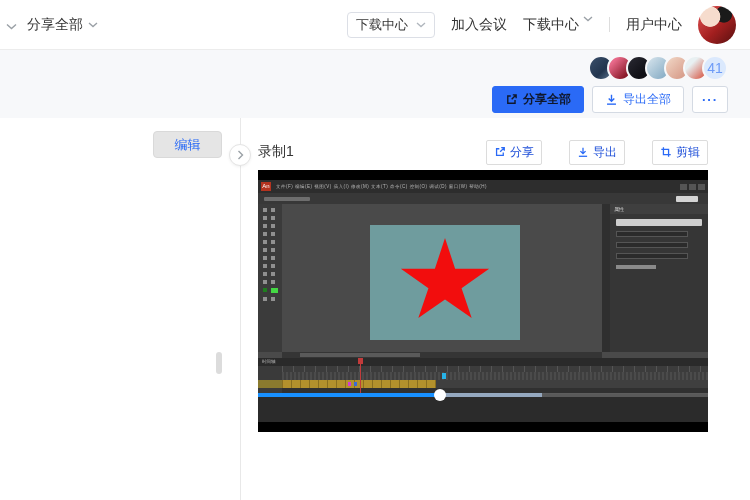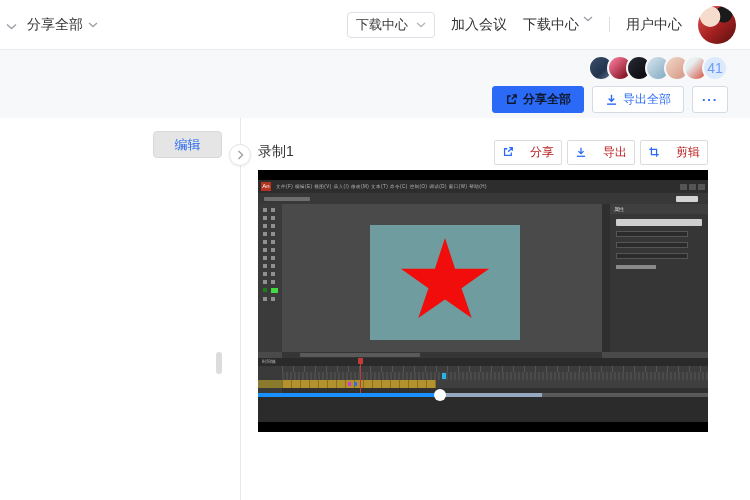--- a/index.html
+++ b/index.html
@@ -50,21 +50,21 @@
     background:#fff; border:1px solid #e4e4e4; box-shadow:0 1px 3px rgba(0,0,0,.06);
     display:flex; align-items:center; justify-content:center; cursor:pointer; z-index:3; }
   .edit-btn { position:absolute; top:13px; left:153px; width:69px; height:27px; background:#e5e5e5;
     border:1px solid #d9d9d9; border-radius:4px; color:#2a6af6; font-size:13px; cursor:pointer; }
   .scroll-thumb { position:absolute; top:234px; left:216px; width:6px; height:22px; background:#dcdcdc; border-radius:3px; cursor:pointer; }
 
   .rec-header { position:absolute; top:20px; left:258px; width:450px; height:28px; display:flex; align-items:center; }
   .rec-title { font-size:14px; color:#333; }
   .rec-actions { margin-left:auto; display:flex; gap:5px; }
   .sm-btn { height:25px; padding:0 7px; background:#fff; border:1px solid #dcdcdc; border-radius:2px;
-    font-size:12px; color:#b91c1c; display:flex; align-items:center; gap:16px; cursor:pointer; }
+    font-size:12px; color:#1d4ed8; display:flex; align-items:center; gap:4px; cursor:pointer;margin-left:22px; }
   .sm-btn svg { color:#2a6af6; }
 
   
   .player { position:absolute; top:52px; left:258px; width:450px; height:262px; background:#000; }
   .frame { position:absolute; top:10px; left:0; width:450px; height:242px; background:#4a4a4a; overflow:hidden; }
 
   
   .an-menubar { position:absolute; top:0; left:0; width:450px; height:13px; background:#2d2d2d;
     display:flex; align-items:center; gap:5px; padding:0 3px; }
   .an-logo { width:10px; height:9px; background:#b5331f; color:#fff; font-size:6px; line-height:9px; text-align:center; flex:0 0 auto; }

